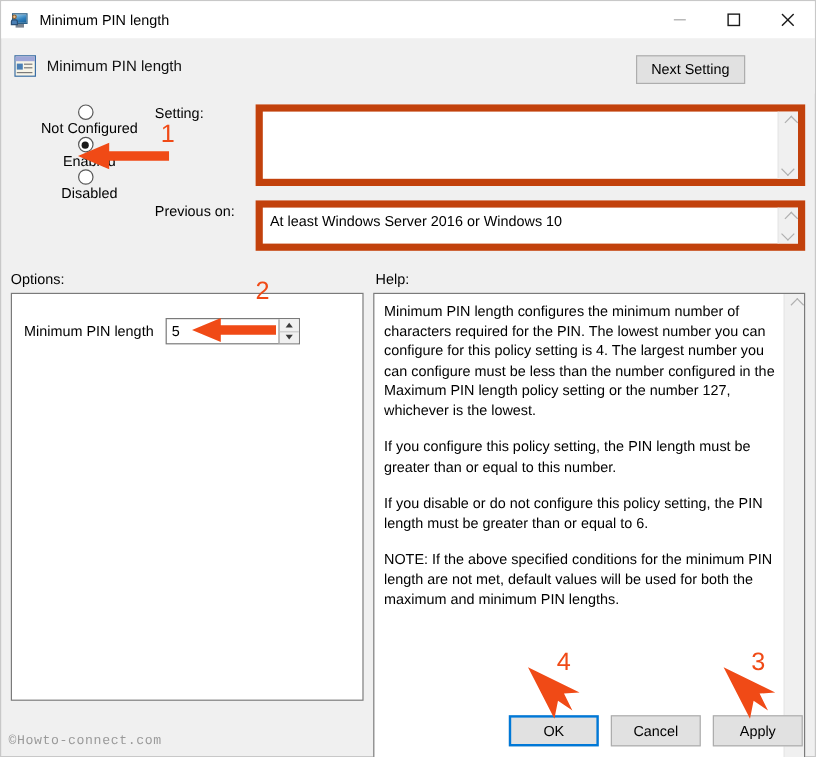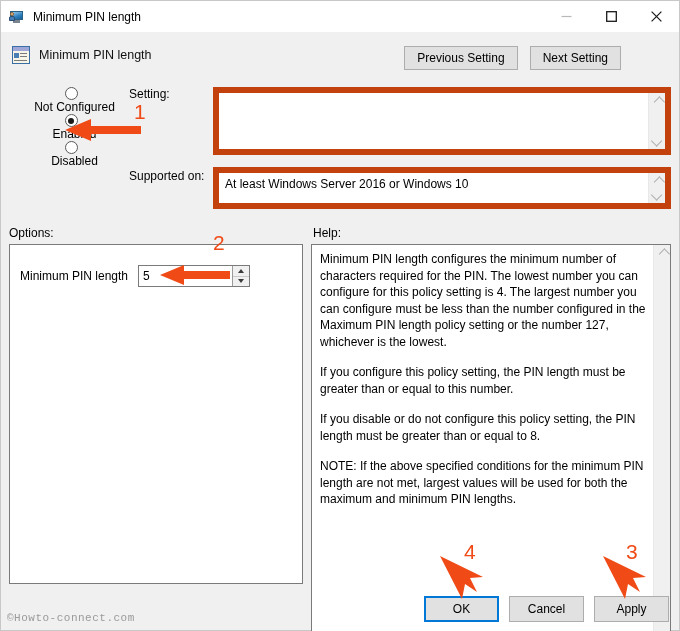--- a/index.html
+++ b/index.html
@@ -407,21 +407,20 @@
       <div class="hdr-topbar"></div>
       <div class="hdr-blue"></div>
       <div class="hdr-l1"></div>
       <div class="hdr-l2"></div>
       <div class="hdr-l3"></div>
     </div>
     <div class="header-text">Minimum PIN length</div>
   </div>
 
   <div class="nav-buttons">
-    <div class="btn">Previous Setting</div>
     <div class="btn">Next Setting</div>
   </div>
 
   <div class="radio-group">
     <div class="radio-row">
       <span class="radio-mark"></span>
       <span class="radio-label">Not Configured</span>
     </div>
     <div class="radio-row">
       <span class="radio-mark checked"></span>
@@ -439,21 +438,21 @@
     <div class="vscroll">
       <div class="arrow up">
           <span class="chev up"></span>
         </div>
       <div class="arrow down">
           <span class="chev down"></span>
         </div>
     </div>
   </div>
 
-  <div class="field-label" id="supported-label">Supported on:</div>
+  <div class="field-label" id="supported-label">Previous on:</div>
   <div class="textbox" id="supported-box">
     <div class="textbox-text">At least Windows Server 2016 or Windows 10</div>
     <div class="vscroll">
       <div class="arrow up">
           <span class="chev up"></span>
         </div>
       <div class="arrow down">
           <span class="chev down"></span>
         </div>
     </div>
@@ -475,22 +474,22 @@
         </span>
       </span>
     </div>
   </div>
 
   <div class="field-label" id="help-label">Help:</div>
   <div class="panel" id="help-panel">
     <div class="help-text">
       <p>Minimum PIN length configures the minimum number of characters required for the PIN.  The lowest number you can configure for this policy setting is 4.  The largest number you can configure must be less than the number configured in the Maximum PIN length policy setting or the number 127, whichever is the lowest.</p>
       <p>If you configure this policy setting, the PIN length must be greater than or equal to this number.</p>
-      <p>If you disable or do not configure this policy setting, the PIN length must be greater than or equal to 8.</p>
-      <p>NOTE: If the above specified conditions for the minimum PIN length are not met, largest values will be used for both the maximum and minimum PIN lengths.</p>
+      <p>If you disable or do not configure this policy setting, the PIN length must be greater than or equal to 6.</p>
+      <p>NOTE: If the above specified conditions for the minimum PIN length are not met, default values will be used for both the maximum and minimum PIN lengths.</p>
     </div>
     <div class="vscroll">
       <div class="arrow up">
           <span class="chev up"></span>
         </div>
       <div class="arrow down">
           <span class="chev down"></span>
         </div>
     </div>
   </div>

